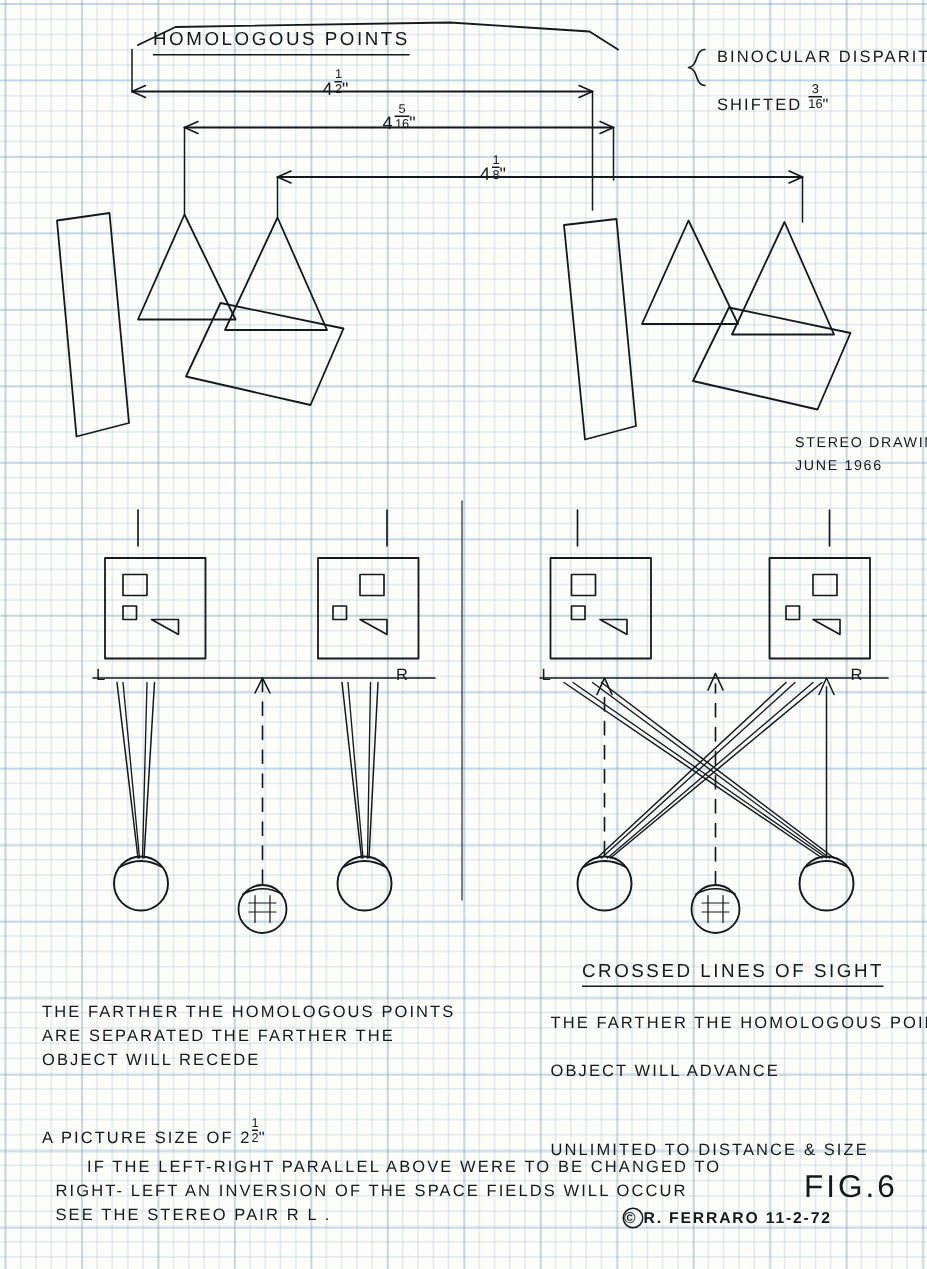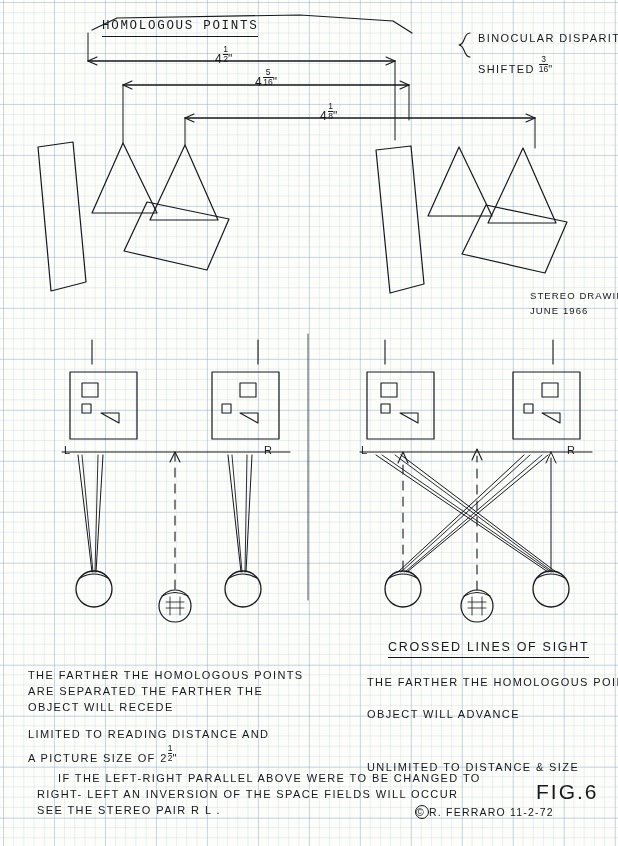--- a/index.html
+++ b/index.html
@@ -189,21 +189,21 @@
       <path d="M477 449 L472 460 M477 449 L482 460" stroke-width="1.1"></path>
       <path d="M551 570 L551 458" stroke-width="1.0"></path>
       <path d="M551 452 L546 463 M551 452 L556 463" stroke-width="1.0"></path>
 
       <path d="M308 334 L308 600" stroke-width="1.0" opacity="0.75"></path>
 
       <circle cx="422" cy="812" r="6.5" stroke-width="1.0"></circle>
     </g>
   </svg>
 
-  <div class="hand title-s underline-txt" style="left:102px; top:19px;font-family:Liberation Mono, monospace;">HOMOLOGOUS POINTS</div>
+  <div class="hand title-s underline-txt" style="left:102px; top:19px;">HOMOLOGOUS POINTS</div>
 
   <div class="hand lbl-dim" style="left:215px; top:45px;">
     <span>4</span><span class="frac"><span class="num">1</span><span class="den">2</span></span><span>"</span>
   </div>
 
   <div class="hand lbl-dim" style="left:255px; top:68px;">
     <span>4</span><span class="frac"><span class="num">5</span><span class="den">16</span></span><span>"</span>
   </div>
 
   <div class="hand lbl-dim" style="left:320px; top:102px;">
@@ -219,29 +219,28 @@
   <div class="hand tiny" style="left:530px; top:305px;">JUNE 1966</div>
 
   <div class="hand small" style="left:64px; top:444px;">L</div>
   <div class="hand small" style="left:264px; top:444px;">R</div>
   <div class="hand small" style="left:361px; top:444px;">L</div>
   <div class="hand small" style="left:567px; top:444px;">R</div>
 
   <div class="hand small" style="left:28px; top:669px;">THE FARTHER THE HOMOLOGOUS POINTS</div>
   <div class="hand small" style="left:28px; top:685px;">ARE  SEPARATED   THE  FARTHER  THE</div>
   <div class="hand small" style="left:28px; top:701px;">OBJECT  WILL  RECEDE</div>
-  <div class="hand small" style="left:28px; top:728px;">LIMITED TO READING DISTANCE AND</div>
   <div class="hand small" style="left:28px; top:744px;">
     <span>A PICTURE SIZE OF 2</span><span class="frac"><span class="num">1</span><span class="den">2</span></span><span>"</span>
   </div>
 
   <div class="hand title-s underline-txt" style="left:388px; top:640px;">CROSSED LINES OF SIGHT</div>
   <div class="hand small" style="left:367px; top:676px;">THE FARTHER THE HOMOLOGOUS POINTS</div>
   <div class="hand small" style="left:367px; top:708px;">OBJECT WILL ADVANCE</div>
   <div class="hand small" style="left:367px; top:733px;margin-top:28px;">UNLIMITED TO DISTANCE &amp; SIZE</div>
 
   <div class="hand small" style="left:58px; top:772px;">IF THE  LEFT-RIGHT  PARALLEL  ABOVE  WERE TO BE CHANGED TO</div>
   <div class="hand small" style="left:37px; top:788px;">RIGHT- LEFT  AN INVERSION OF THE  SPACE FIELDS WILL OCCUR</div>
   <div class="hand small" style="left:37px; top:804px;">SEE  THE  STEREO  PAIR  R  L .</div>
 
   <div class="hand fig" style="left:536px; top:779px;">FIG.6</div>
-  <div class="hand sig" style="left:416px; top:806px;">© R. FERRARO  11-2-72</div>
+  <div class="hand sig" style="left:416px; top:806px;font-weight:bold;">© R. FERRARO  11-2-72</div>
 </div>
 
 </body></html>

